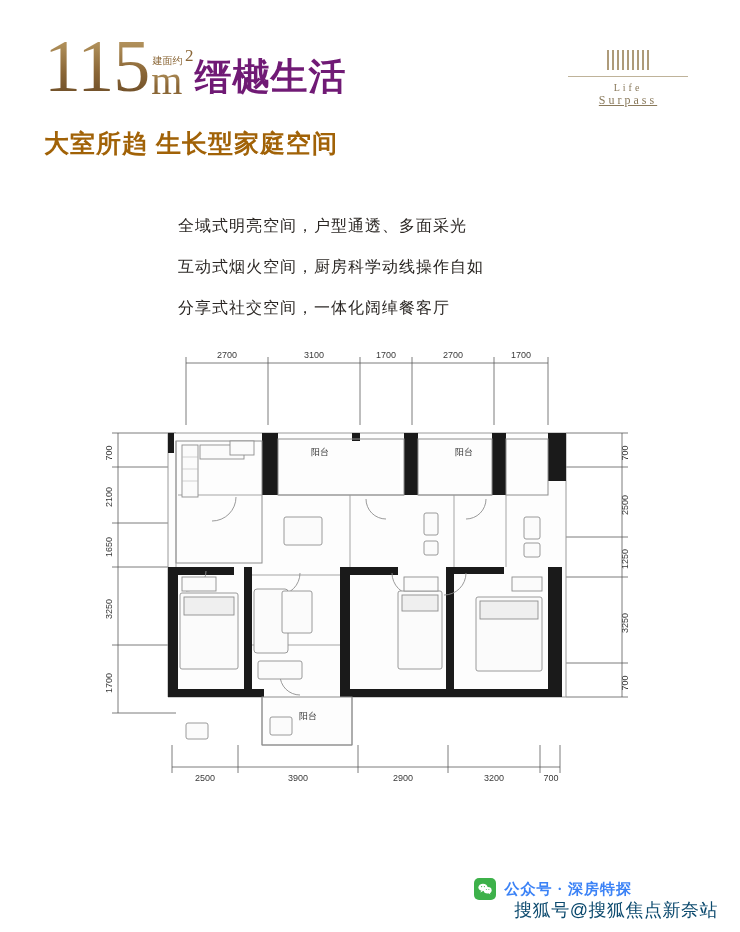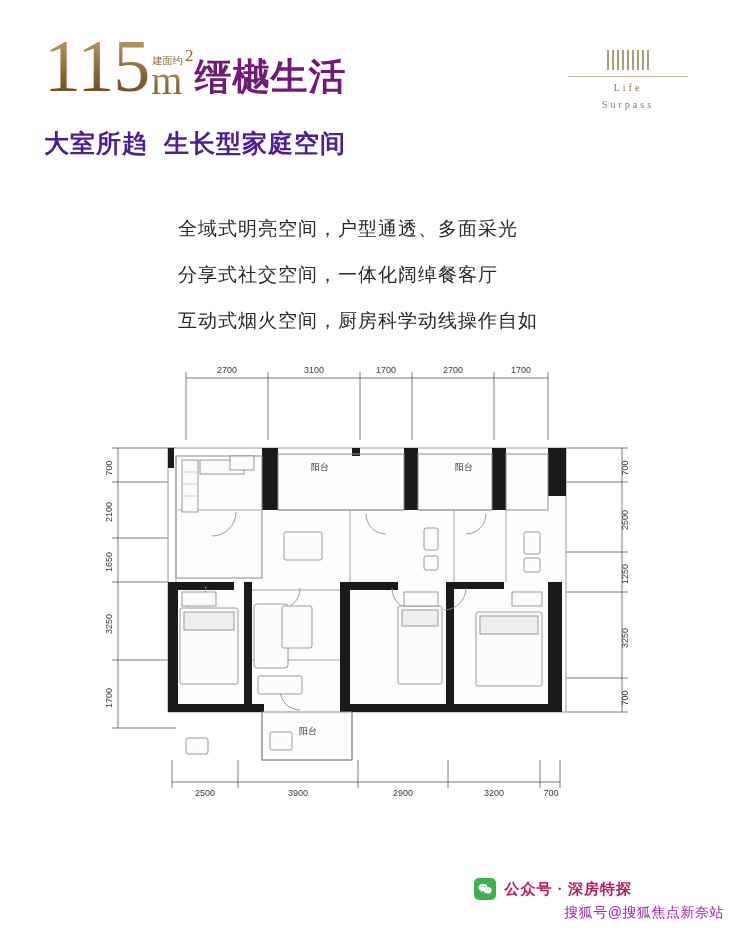--- a/index.html
+++ b/index.html
@@ -77,24 +77,24 @@
     font-family: "Liberation Serif", serif;
     font-size: 37px;
     font-weight: 700;
     color: #701a75;
     margin-left: 12px;
     line-height: 1;
     letter-spacing: 1px;
     padding-bottom: 2px;
   }
   .subtitle-cn {
-    font-family: Liberation Mono, monospace;
+    font-family: Liberation Sans, sans-serif;
     font-size: 25px;
     font-weight: 700;
-    color: #4c1d95;
+    color: #a16207;
     letter-spacing: 1px;
     margin-top: 30px;
   }
 
   
   .brandmark {
     position: absolute;
     right: 52px;
     top: 48px;
     width: 120px;
@@ -121,34 +121,35 @@
     margin: 4px 0 5px 0;
   }
   .brandmark .en1 {
     font-family: "Liberation Serif", serif;
     font-size: 10px;
     letter-spacing: 3px;
     color: #8a7a5c;
   }
   .brandmark .en2 {
     font-family: "Liberation Serif", serif;
-    font-size: 10px;
+    font-size: 12px;
     letter-spacing: 3px;
     color: #8a7a5c;
-    margin-top: 6px;
+    margin-top: 0;
+    text-decoration: underline;
   }
 
   
   .features {
     margin: 56px 0 0 0;
     padding: 0 0 0 178px;
   }
   .feature-line {
     font-family: "Liberation Serif", serif;
-    font-size: 19px;
+    font-size: 16px;
     color: #2b2724;
     letter-spacing: 1px;
     margin-bottom: 20px;
   }
 
   
   .plan-wrap {
     position: relative;
     margin-top: 26px;
     width: 660px;
@@ -180,29 +181,29 @@
     border-radius: 5px;
     background: #3db14a;
     display: flex;
     align-items: center;
     justify-content: center;
   }
   .wechat-text {
     font-family: "Liberation Serif", serif;
     font-size: 15px;
     font-weight: 700;
-    color: #be185d;
+    color: #3b82f6;
     letter-spacing: 1px;
   }
   .watermark {
     position: absolute;
-    right: 16px;
+    right: 22px;
     bottom: 10px;
-    font-size: 14px;
-    color: #a21caf;
+    font-size: 18px;
+    color: #0c4a6e;
     letter-spacing: 0.5px;
   }
 </style>
 </head>
 <body>
 
 <div class="header">
 
   <div class="title-row">
     <span class="big-num">115</span>
@@ -229,22 +230,22 @@
     <div class="rule"></div>
     <div class="en1">Life</div>
     <div class="en2">Surpass</div>
   </div>
 
   <div class="subtitle-cn">大室所趋 生长型家庭空间</div>
 </div>
 
 <div class="features">
   <div class="feature-line">全域式明亮空间，户型通透、多面采光</div>
+  <div class="feature-line">互动式烟火空间，厨房科学动线操作自如</div>
   <div class="feature-line">分享式社交空间，一体化阔绰餐客厅</div>
-  <div class="feature-line">互动式烟火空间，厨房科学动线操作自如</div>
 </div>
 
 <div class="plan-wrap">
 <svg width="740" height="450" viewBox="0 0 740 450" xmlns="http://www.w3.org/2000/svg">
 
   <g stroke="#5a5a5a" stroke-width="0.8" fill="none">
     <line x1="186" y1="18" x2="548" y2="18"></line>
     <line x1="186" y1="12" x2="186" y2="80"></line>
     <line x1="268" y1="12" x2="268" y2="80"></line>
     <line x1="360" y1="12" x2="360" y2="80"></line>

